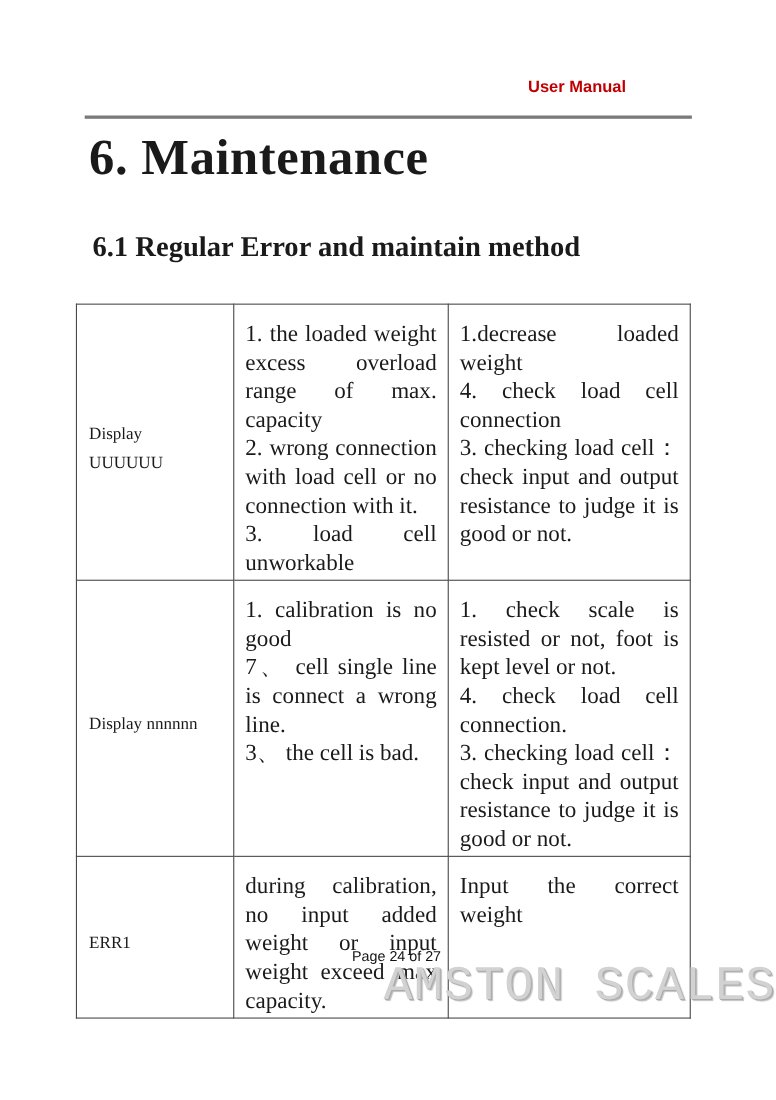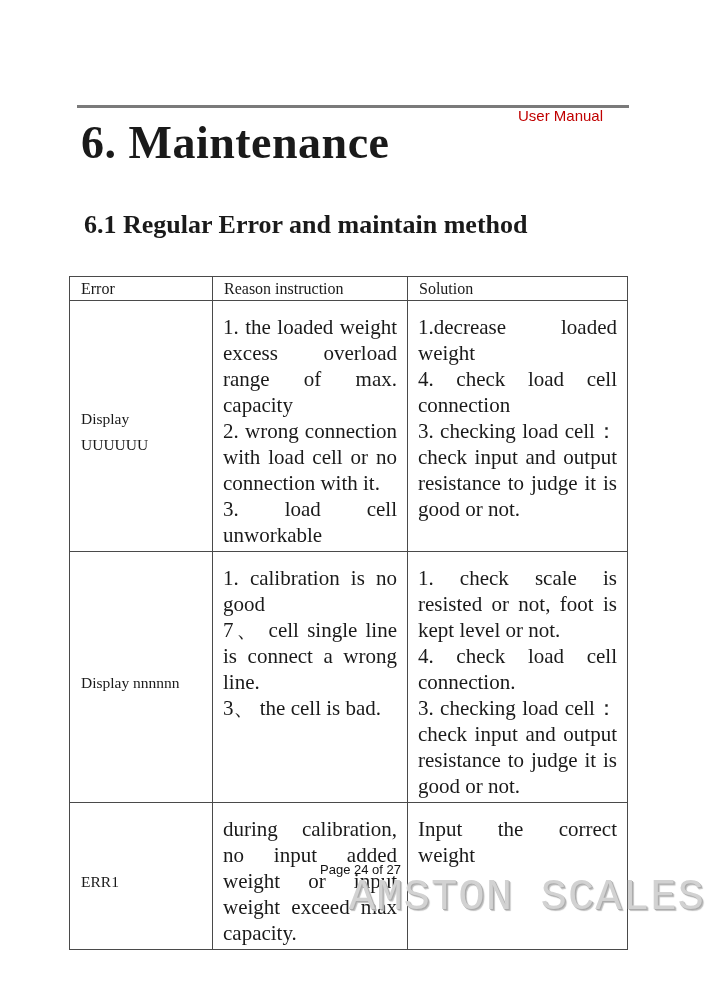--- a/index.html
+++ b/index.html
@@ -6,25 +6,24 @@
   body {
     width: 705px; height: 1000px;
     position: relative;
     background: #ffffff;
     font-family: "Liberation Serif", serif;
     color: #1a1a1a;
     overflow: hidden;
   }
 
   .header-label {
-    position: absolute; left: 518px; top: 71px;
+    position: absolute; left: 480px; top: 71px;
     font-family: "Liberation Sans", sans-serif;
-    font-weight: normal; font-size: 15px;
+    font-weight: bold; font-size: 15px;
     color: #c00000;
-    margin-top: 36px;
   }
 
   .header-rule {
     position: absolute; left: 77px; top: 105px;
     width: 552px; height: 3px;
     background: #7a7a7a;
   }
 
   .section-title {
     position: absolute; left: 81px; top: 116px; margin: 0;
@@ -91,25 +90,20 @@
 <h1 class="section-title">6. Maintenance</h1>
 <h2 class="subsection-title">6.1 Regular Error and maintain method</h2>
 
 <table class="error-table">
   <colgroup>
     <col style="width:143px">
     <col style="width:195px">
     <col style="width:220px">
   </colgroup>
   <tbody>
-      <tr>
-    <th>Error</th>
-    <th>Reason instruction</th>
-    <th>Solution</th>
-  </tr>
 
   <tr style="height:187px;">
     <td class="cell-error">Display
 UUUUUU</td>
     <td class="cell-text">
       <div class="item">1. the loaded weight excess overload range of max. capacity</div>
       <div class="item">2. wrong connection with load cell or no connection with it.</div>
       <div class="item">3. load cell unworkable</div>
     </td>
     <td class="cell-text">

